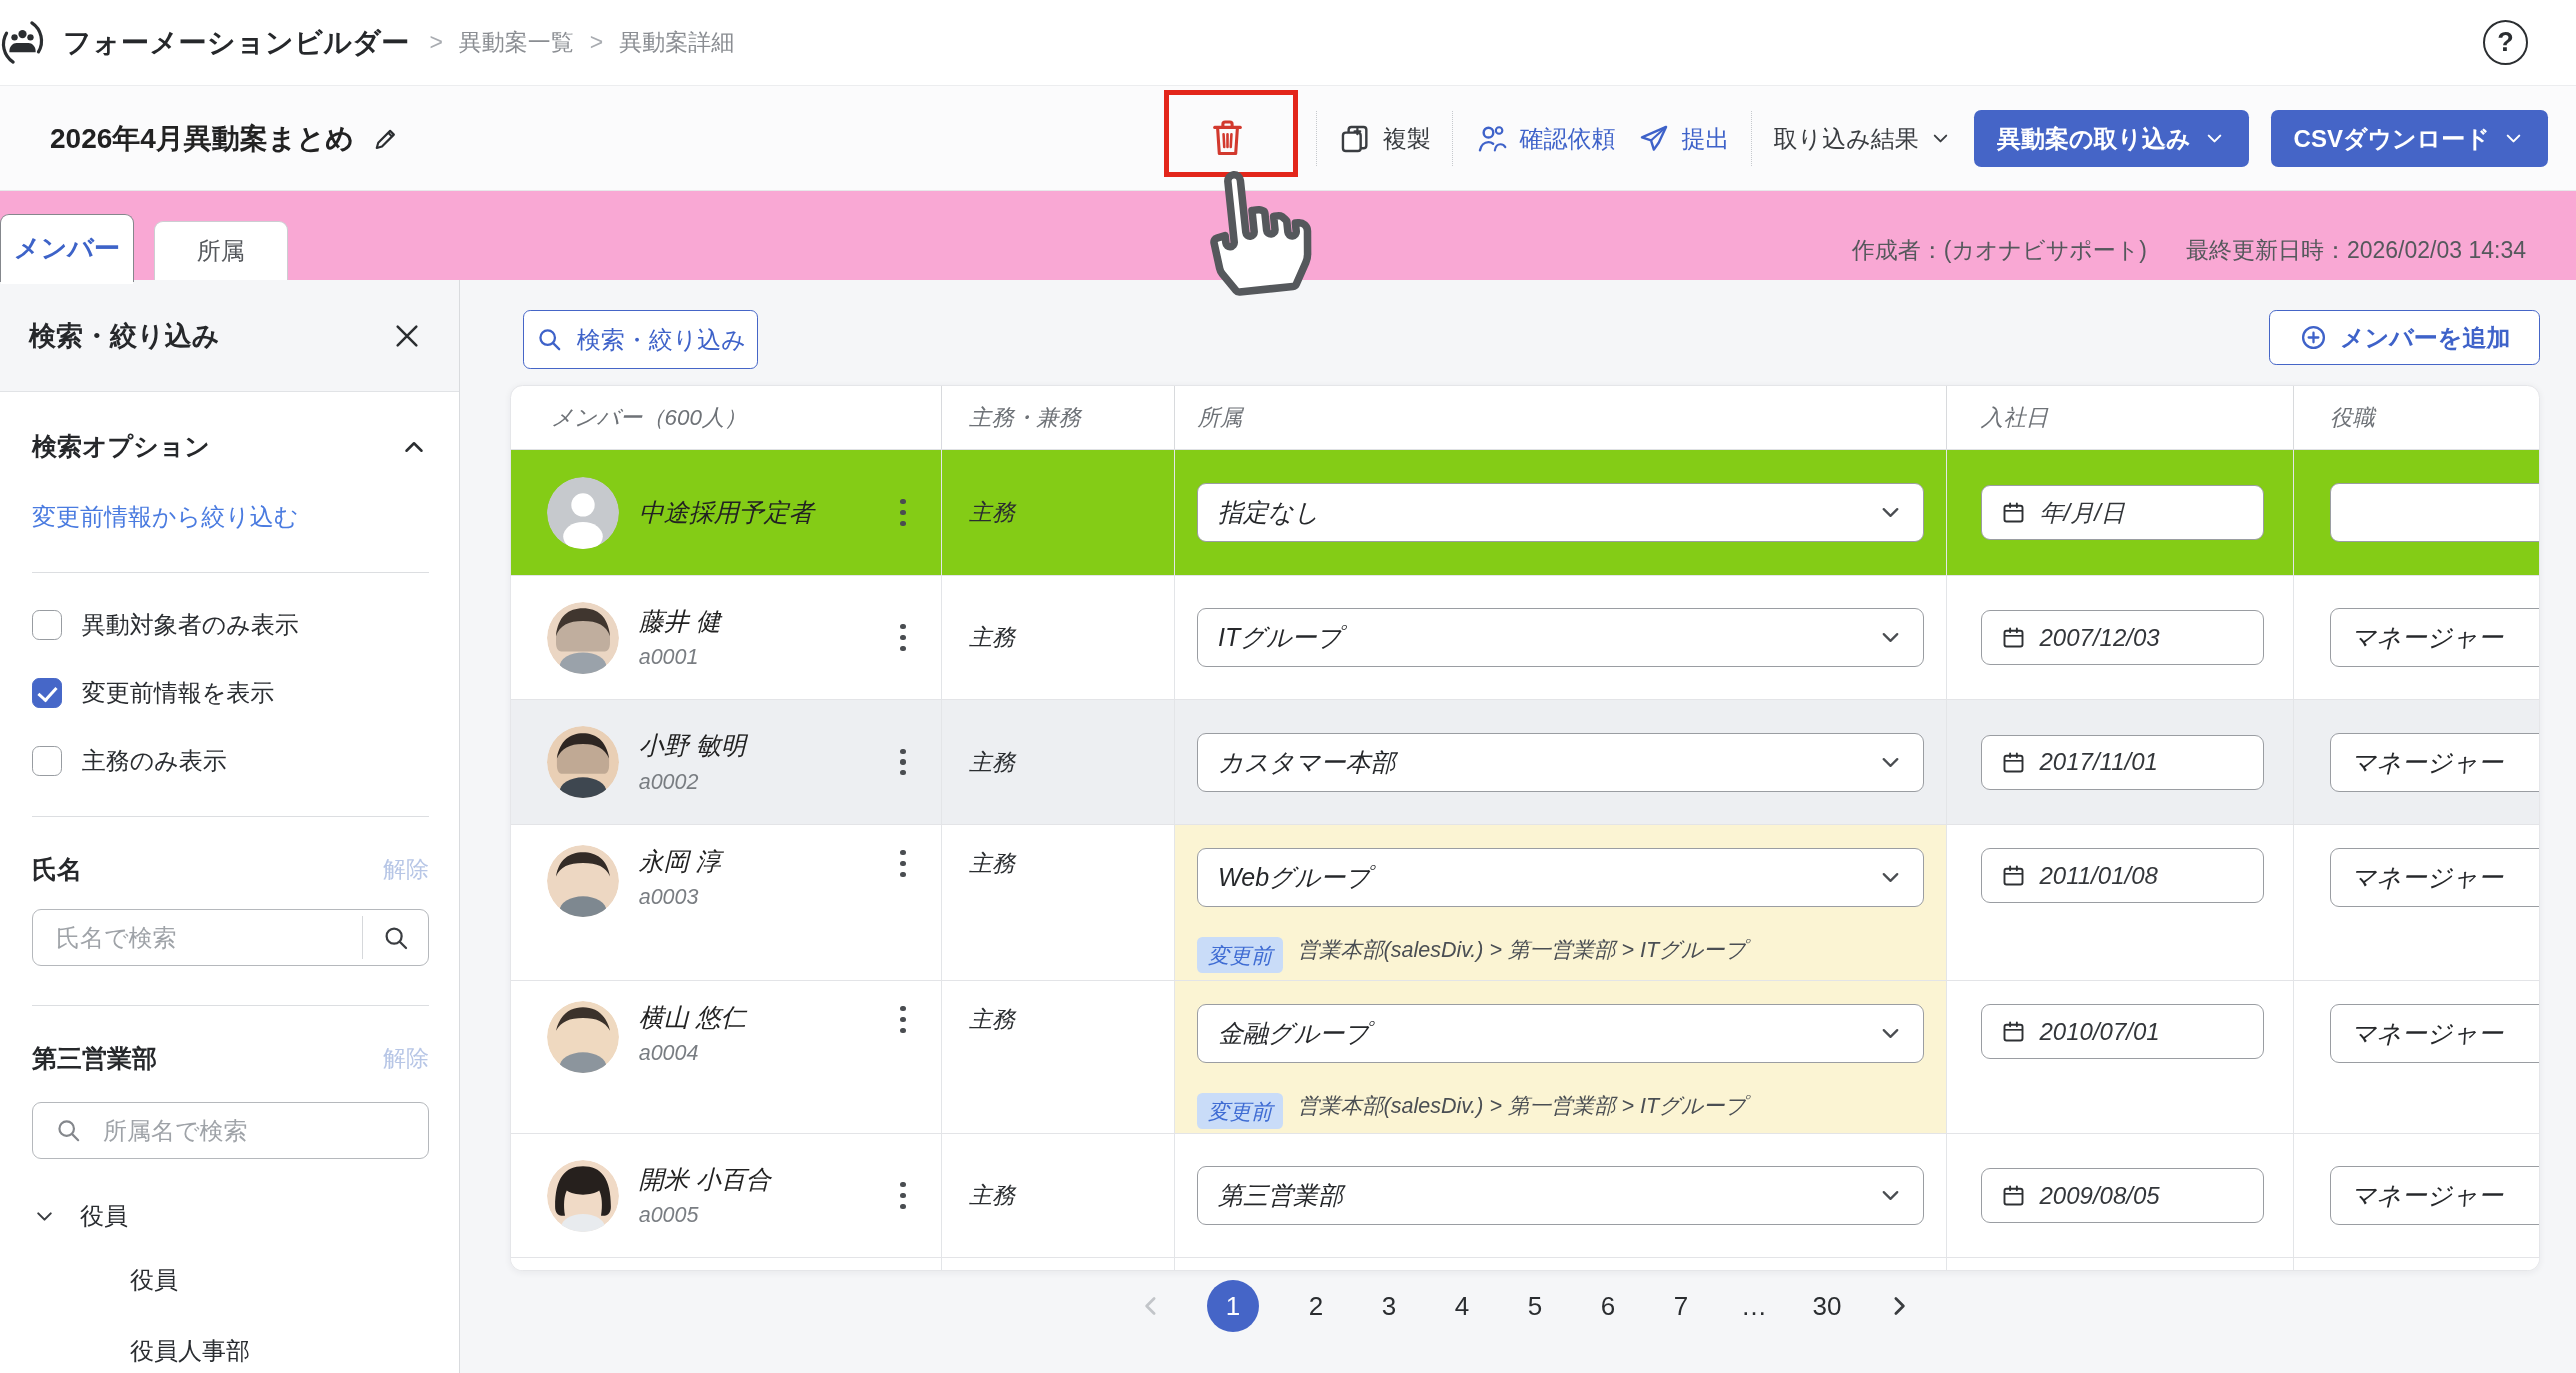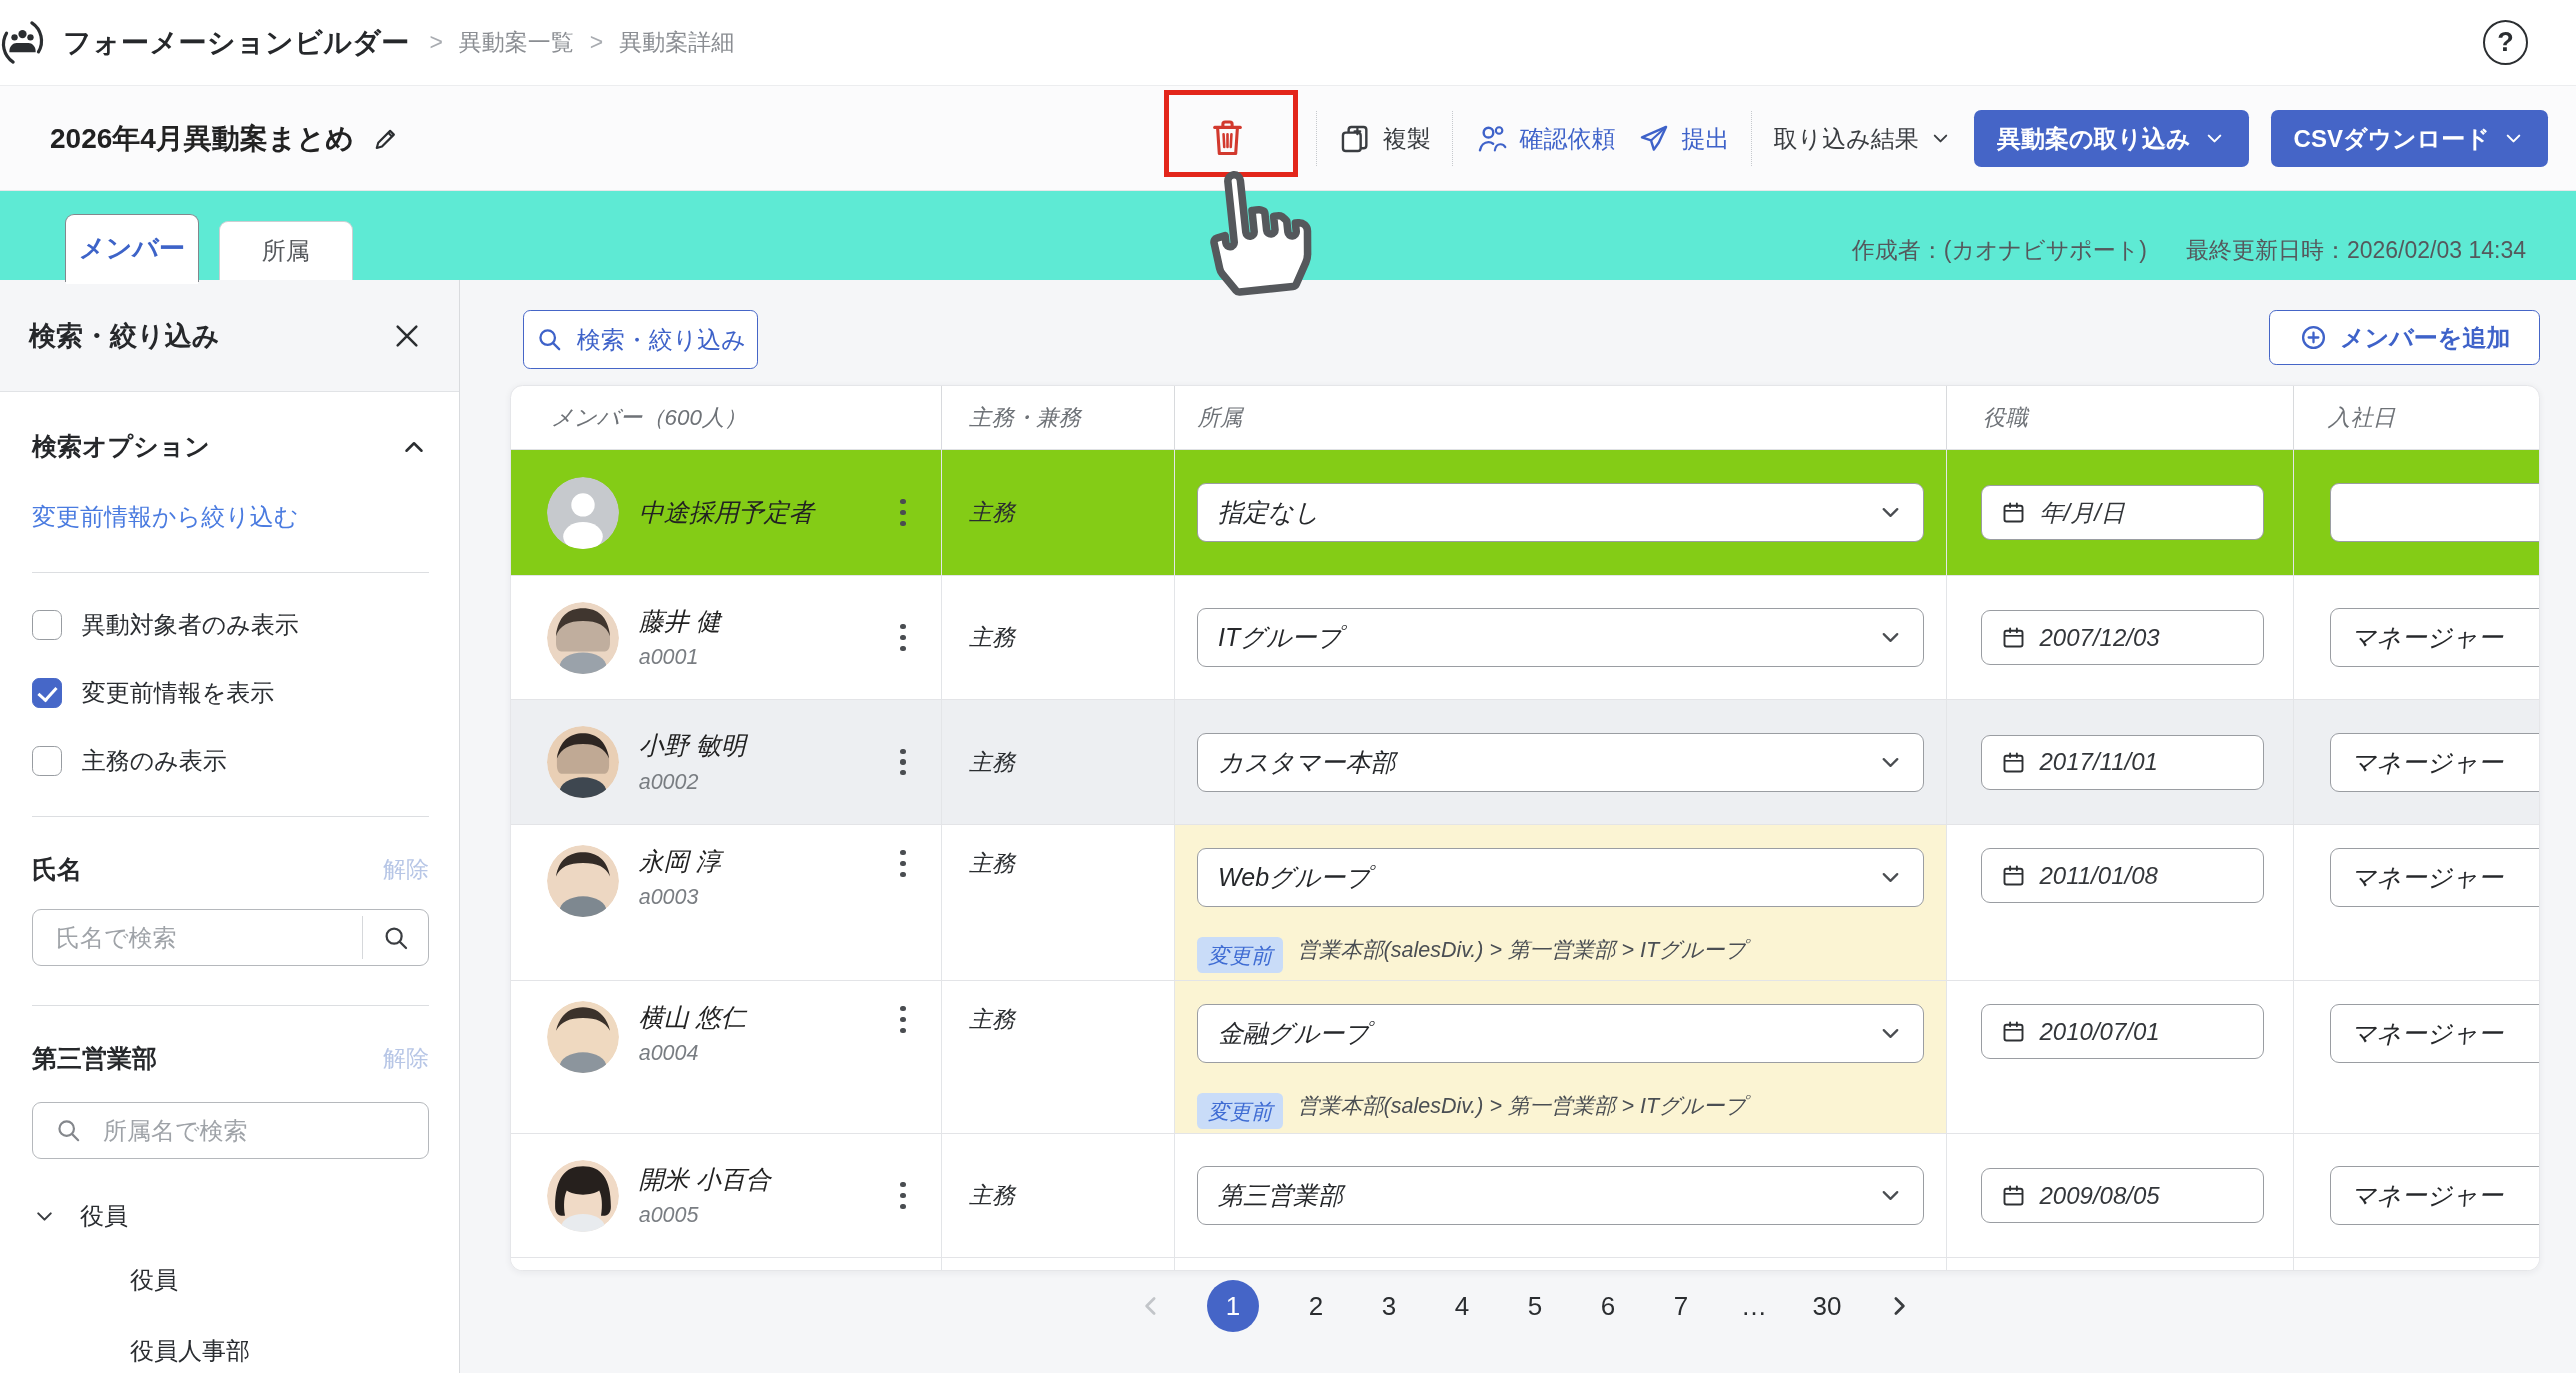--- a/index.html
+++ b/index.html
@@ -31,22 +31,22 @@
   .tb-item.blue{color:#3E62C9;}
   .tb-divider{width:0;height:55px;border-left:1.8px dotted #C6C9CD;}
   .trash-btn{width:134px;height:87px;display:flex;align-items:center;justify-content:center;}
   .btn-fill{height:57px;border-radius:7.2px;background:#4565C7;color:#fff;display:flex;align-items:center;
     gap:12.5px;padding:0 23px;font-size:24px;font-weight:bold;white-space:nowrap;cursor:pointer;}
   
   .anno-box{position:absolute;left:1164px;top:90px;width:134px;height:87px;
     border:5.4px solid #E3261B;box-sizing:border-box;z-index:60;pointer-events:none;}
   .anno-hand{position:absolute;left:1183px;top:165px;z-index:61;transform:rotate(-6deg);pointer-events:none;}
   
-  .tabbar{position:absolute;left:0;top:191px;width:100%;height:90px;background:#5eead4;
-    border-bottom:1.8px solid #A0A3A7;box-sizing:border-box;display:flex;align-items:flex-end;padding-left:65px;}
+  .tabbar{position:absolute;left:0;top:191px;width:100%;height:90px;background:#f9a8d4;
+    border-bottom:1.8px solid #A0A3A7;box-sizing:border-box;display:flex;align-items:flex-end;}
   .tab{box-sizing:border-box;display:flex;align-items:center;justify-content:center;
     border-radius:9px 9px 0 0;cursor:pointer;position:relative;}
   .tab.active{width:134px;height:68px;background:#fff;border:1.8px solid #84878C;border-bottom:none;
     margin-bottom:-1.8px;z-index:2;font-size:26px;font-weight:bold;color:#3D63C8;}
   .tab.active::after{content:"";position:absolute;left:0;right:0;bottom:-1.8px;height:1.8px;background:#fff;}
   .tab.inactive{width:134px;height:59px;background:#fff;border:1.8px solid #CCCED2;border-bottom:none;
     margin-left:19.7px;font-size:24px;color:#55585C;}
   .meta-info{position:absolute;right:50px;bottom:14.3px;display:flex;gap:39px;font-size:23px;color:#55585C;}
   
   .content{position:absolute;left:0;top:280px;width:100%;height:1093px;background:#F5F6F8;}
@@ -329,22 +329,22 @@
       </svg>
       <span>メンバーを追加</span>
     </div>
 
     <div class="card">
 
       <div class="grid thead">
         <div class="th th1">メンバー（600人）</div>
         <div class="th th2">主務・兼務</div>
         <div class="th th3">所属</div>
+        <div class="th th4">入社日</div>
         <div class="th th5">役職</div>
-        <div class="th th4">入社日</div>
       </div>
 
       <div class="grid trow r-yellow">
         <div class="cell c-member h140">
           <div class="avatar">
             <svg viewBox="0 0 40 40" width="72" height="72">
               <circle cx="20" cy="20" r="20" fill="#C6C9CD"></circle>
               <circle cx="20" cy="15.5" r="6.5" fill="#fff"></circle>
               <ellipse cx="20" cy="33" rx="11" ry="8" fill="#fff"></ellipse>
             </svg>

